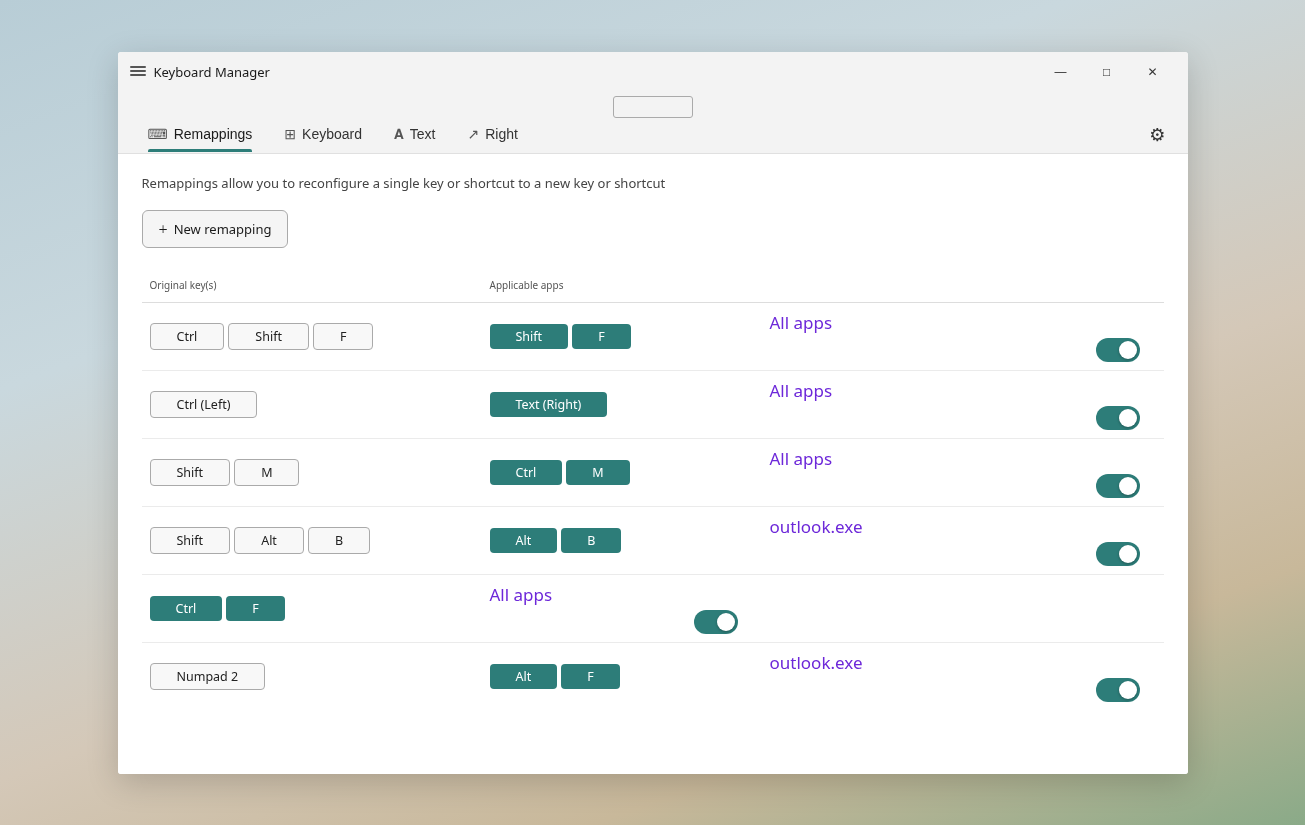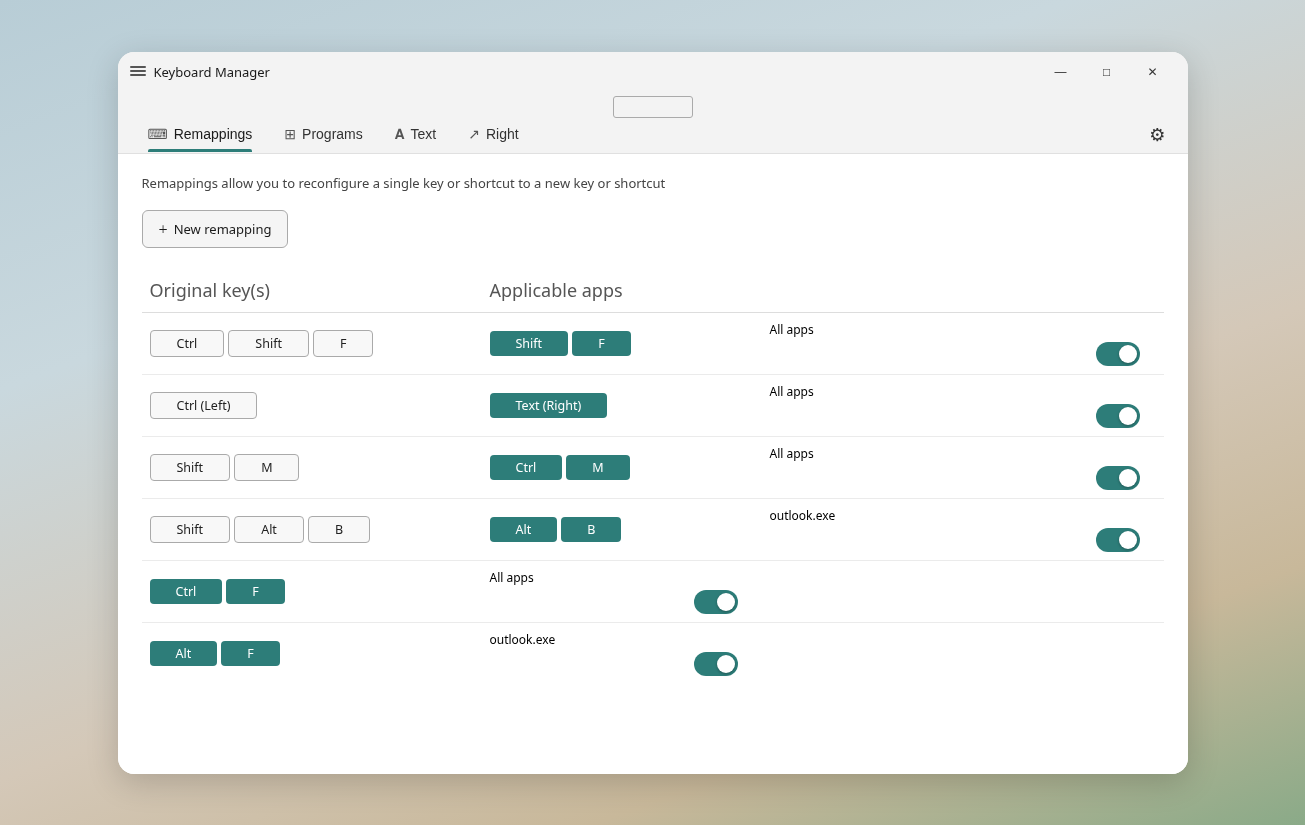--- a/index.html
+++ b/index.html
@@ -10,21 +10,21 @@
       height: 825px;
       display: flex;
       align-items: center;
       justify-content: center;
       font-family: 'Segoe UI', system-ui, sans-serif;
     }
 
     .window {
       width: 1070px;
       background: #f3f3f3;
-      border-radius: 16px;
+      border-radius: 3px;
       box-shadow: 0 8px 32px rgba(0,0,0,0.18);
       overflow: hidden;
       position: relative;
     }
 
     .title-bar {
       display: flex;
       align-items: center;
       padding: 0 12px;
       height: 40px;
@@ -170,21 +170,21 @@
       font-family: inherit;
     }
 
     .table-header {
       display: grid;
       grid-template-columns: 340px 280px 1fr;
       border-bottom: 1px solid #ddd;
       padding: 6px 0;
     }
     .table-header-cell {
-      font-size: 18px;
+      font-size: 10px;
       color: #555;
       padding: 4px 8px;
     }
 
     .table-row {
       display: grid;
       grid-template-columns: 340px 280px 1fr;
       border-bottom: 1px solid #ebebeb;
       align-items: center;
       min-height: 58px;
@@ -193,22 +193,22 @@
 
     .cell {
       padding: 8px;
       display: flex;
       align-items: center;
       gap: 4px;
       flex-wrap: wrap;
     }
 
     .cell-app {
-      font-size: 12px;
-      color: #000000;
+      font-size: 17px;
+      color: #6d28d9;
     }
 
     .cell-toggle {
       display: flex;
       align-items: center;
       justify-content: flex-end;
       padding-right: 16px;
     }
 
     .key-badge {
@@ -279,21 +279,21 @@
     <div class="toolbar-pill"></div>
   </div>
 
   <div class="nav-tabs">
     <button class="nav-tab active">
       <span class="tab-icon">⌨</span>
       <span>Remappings</span>
     </button>
     <button class="nav-tab">
       <span class="tab-icon">⊞</span>
-      <span>Programs</span>
+      <span>Keyboard</span>
     </button>
     <button class="nav-tab">
       <span class="tab-icon">𝐀</span>
       <span>Text</span>
     </button>
     <button class="nav-tab">
       <span class="tab-icon">↗</span>
       <span>Right</span>
     </button>
     <button class="settings-icon-btn">⚙</button>
@@ -388,20 +388,23 @@
       <div class="cell">
         <span class="cell-app">All apps</span>
         <div class="cell-toggle" style="margin-left:auto;width:100%;justify-content:flex-end;">
           <button class="toggle-switch"></button>
         </div>
       </div>
     </div>
 
     <div class="table-row">
       <div class="cell">
+        <span class="key-badge outline">Numpad 2</span>
+      </div>
+      <div class="cell">
         <span class="key-badge filled">Alt</span>
         <span class="key-badge filled">F</span>
       </div>
       <div class="cell">
         <span class="cell-app">outlook.exe</span>
         <div class="cell-toggle" style="margin-left:auto;width:100%;justify-content:flex-end;">
           <button class="toggle-switch"></button>
         </div>
       </div>
     </div>

